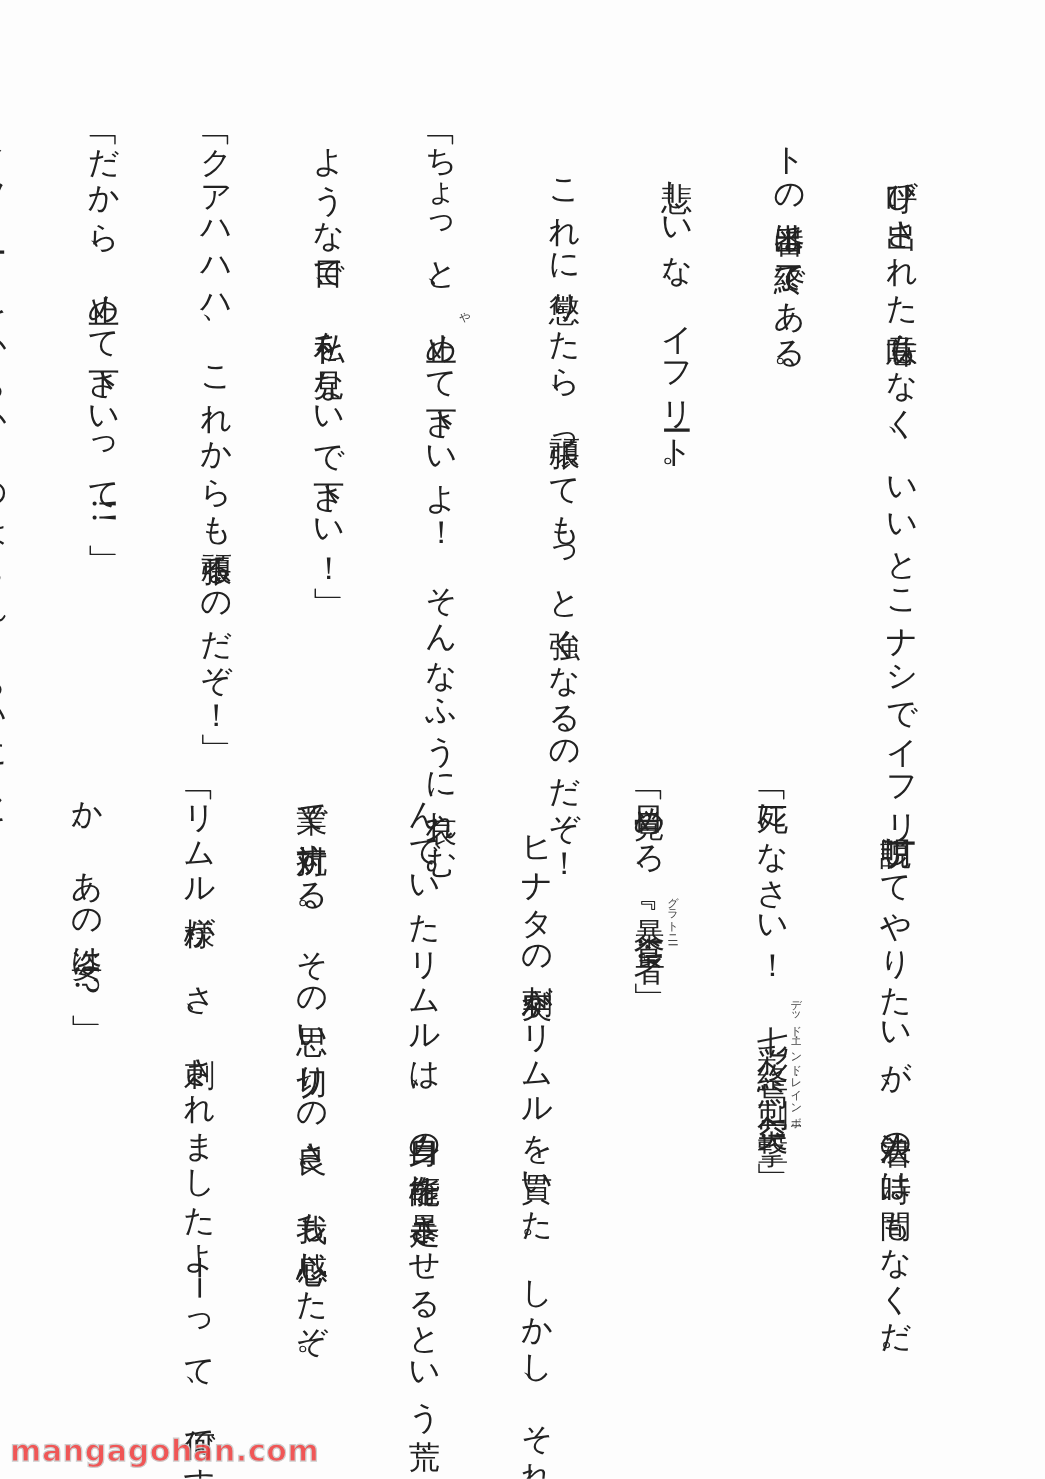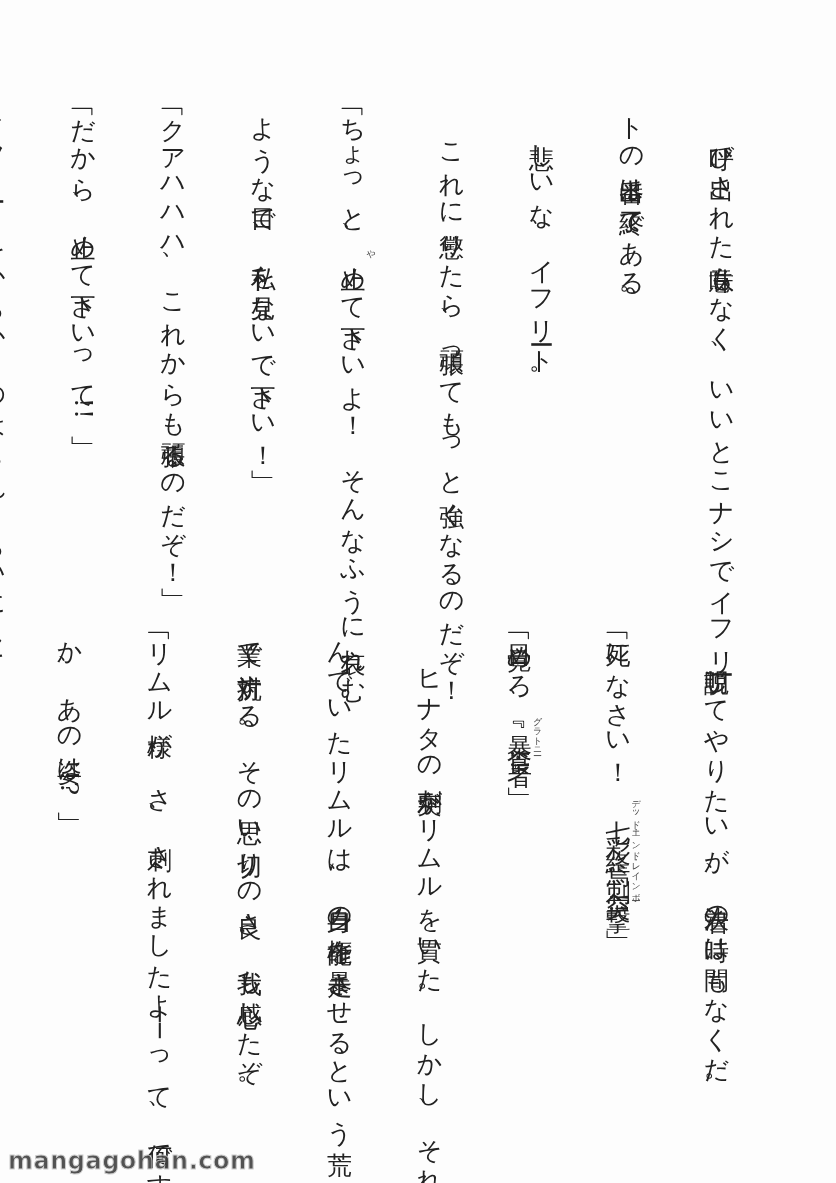--- a/index.html
+++ b/index.html
@@ -7,21 +7,21 @@
   .page { position: absolute; left: 0; top: 0; width: 836px; height: 1183px; background: #fdfdfd; }
   .block { position: absolute; writing-mode: vertical-rl; -webkit-writing-mode: vertical-rl;
     font-family: "DejaVu Serif", "Liberation Serif", serif; font-size: 25px; line-height: 30px;
     color: #222; letter-spacing: 1.2px; white-space: pre; }
   .block.upper { top: 100px; right: 40px; height: 500px; }
   .block.lower { top: 624px; right: 45px; height: 500px; }
   .col { display: block; }
   ruby { ruby-position: over; }
   rt { font-size: 9px; color: #444; letter-spacing: 0; }
   .watermark { position: absolute; left: 8px; bottom: 8px; font-family: "DejaVu Sans", sans-serif;
-    font-weight: bold; font-size: 24px; color: #404040; -webkit-text-stroke: 1px #c9c9c9;
+    font-weight: bold; font-size: 24px; color: #ef4444; -webkit-text-stroke: 1px #c9c9c9;
     letter-spacing: 0.5px; opacity: 0.9; }
 </style>
 </head>
 <body>
 
 <div class="page">
 
   <div class="block upper">
     <span class="col">　<span>呼び出された意味もなく、いいとこナシでイフリー</span></span>
     <span class="col">トの出番は終了である。</span>

